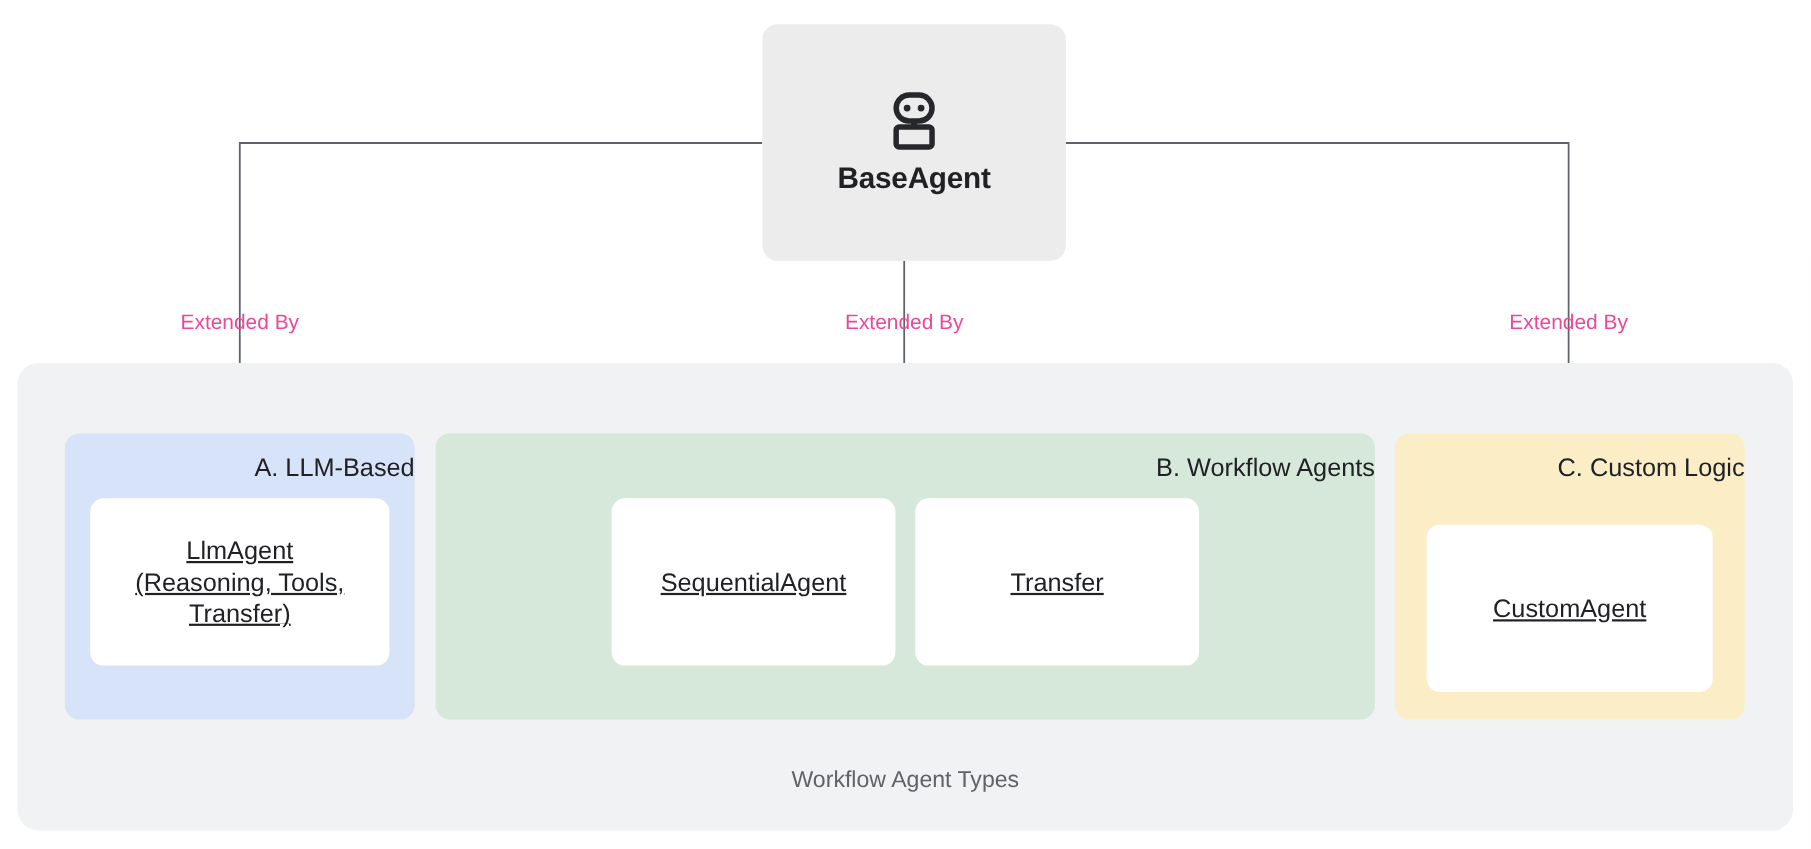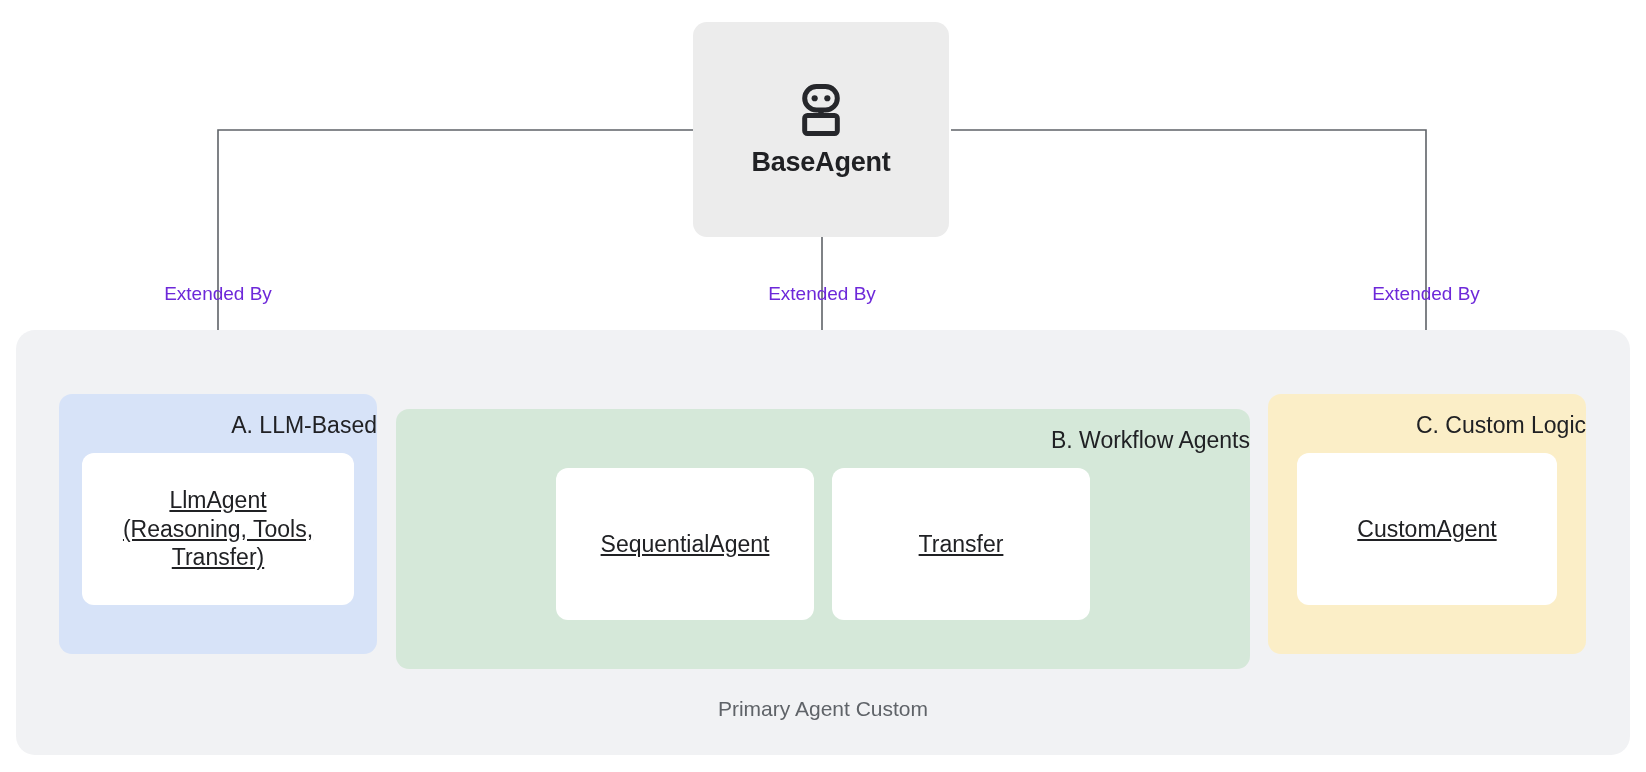--- a/index.html
+++ b/index.html
@@ -27,21 +27,21 @@
     width: 1646px;
     height: 772px;
     pointer-events: none;
   }
 
   
   .root-node {
     position: absolute;
     left: 693px;
     top: 22px;
-    width: 256px;
+    width: 276px;
     height: 215px;
     background: #ececec;
     border-radius: 14px;
     display: flex;
     flex-direction: column;
     align-items: center;
     justify-content: center;
   }
   .root-icon {
     width: 58px;
@@ -53,21 +53,21 @@
     font-size: 27px;
     font-weight: bold;
     color: #202124;
     letter-spacing: -0.2px;
   }
 
   
   .edge-label {
     position: absolute;
     font-size: 19px;
-    color: #6d28d9;
+    color: #ec4899;
     white-space: nowrap;
     transform: translateX(-50%);
   }
   .edge-label.l1 { left: 218px; top: 283px; }
   .edge-label.l2 { left: 822px; top: 283px; }
   .edge-label.l3 { left: 1426px; top: 283px; }
 
   
   .group-panel {
     position: absolute;
@@ -135,38 +135,38 @@
     height: 152px;
   }
 
   
   #cat-b {
     left: 396px;
     top: 394px;
     width: 854px;
     height: 260px;
     background: #d5e8d9;
-    margin-top: 15px;
   }
   #cat-b .leaf {
     width: 258px;
     height: 152px;
   }
 
   
   #cat-c {
     left: 1268px;
     top: 394px;
     width: 318px;
     height: 260px;
     background: #fbeec7;
   }
   #cat-c .leaf {
     width: 260px;
     height: 152px;
+    margin-top: 24px;
   }
 </style>
 </head>
 <body>
 
 <div id="canvas">
 
   <svg id="connectors" viewBox="0 0 1646 772" width="1646" height="772">
     <defs>
       <marker id="arrow" markerWidth="11" markerHeight="11" refX="4.2" refY="5" orient="auto" markerUnits="userSpaceOnUse">
@@ -190,21 +190,21 @@
       <rect x="14" y="38" width="36" height="20" rx="3" ry="3" fill="none" stroke="#26272b" stroke-width="5.5"></rect>
     </svg>
     <div class="root-label">BaseAgent</div>
   </div>
 
   <div class="edge-label l1">Extended By</div>
   <div class="edge-label l2">Extended By</div>
   <div class="edge-label l3">Extended By</div>
 
   <div class="group-panel">
-    <div class="group-caption">Primary Agent Custom</div>
+    <div class="group-caption">Workflow Agent Types</div>
   </div>
 
   <div class="cat" id="cat-a">
     <div class="cat-title">A. LLM-Based</div>
     <div class="cat-body">
       <div class="leaf">LlmAgent<br>(Reasoning, Tools,<br>Transfer)</div>
     </div>
   </div>
 
   <div class="cat" id="cat-b">

